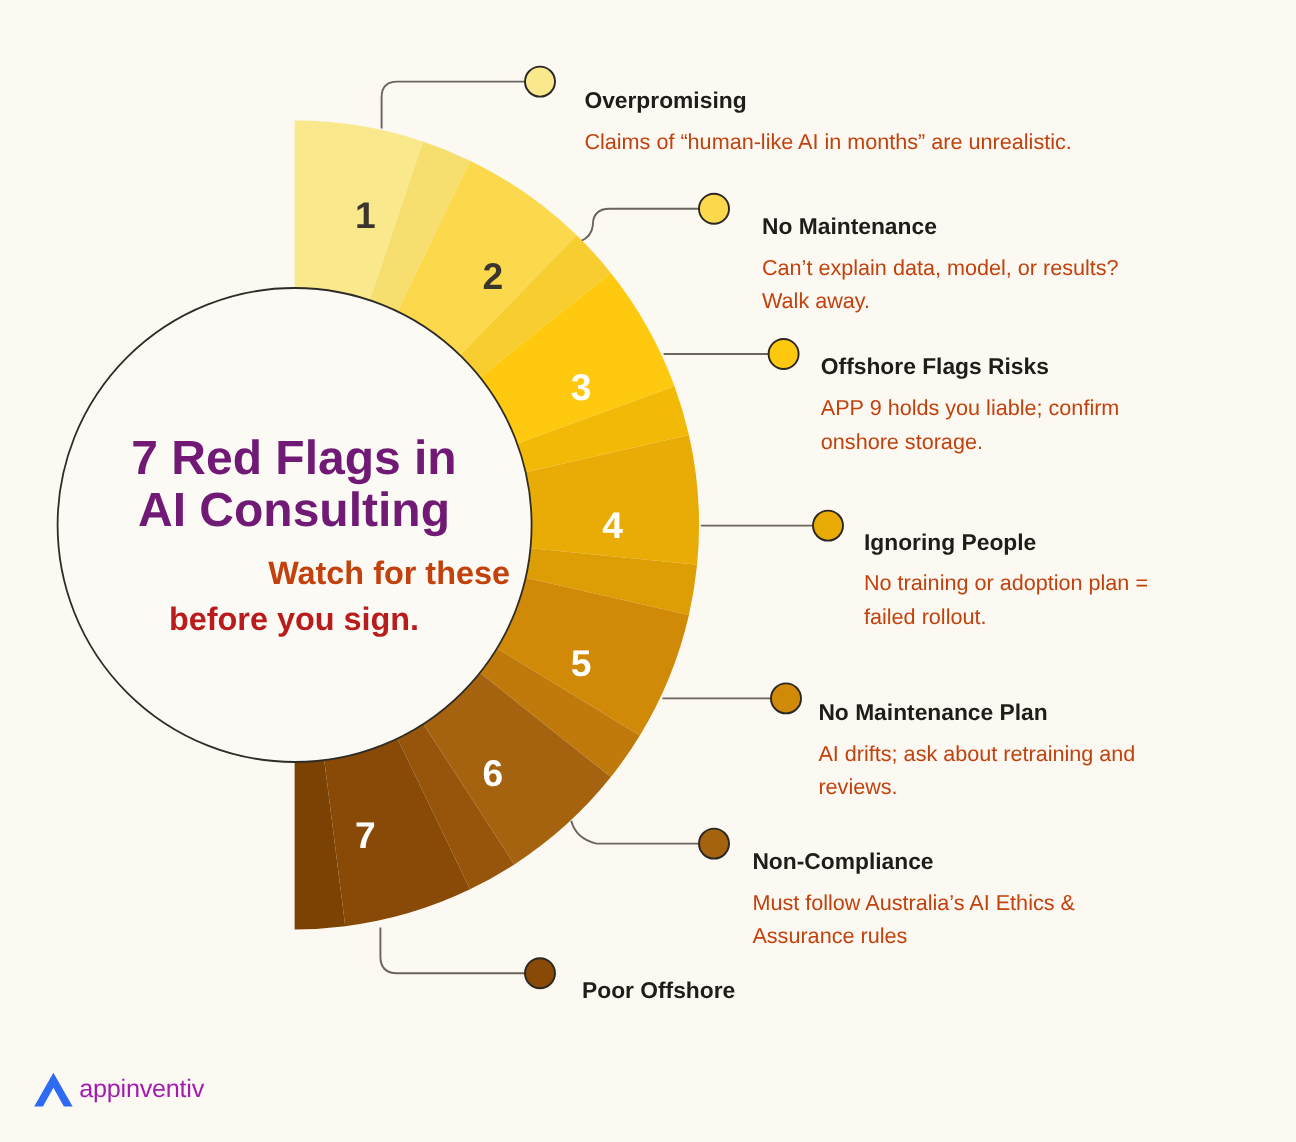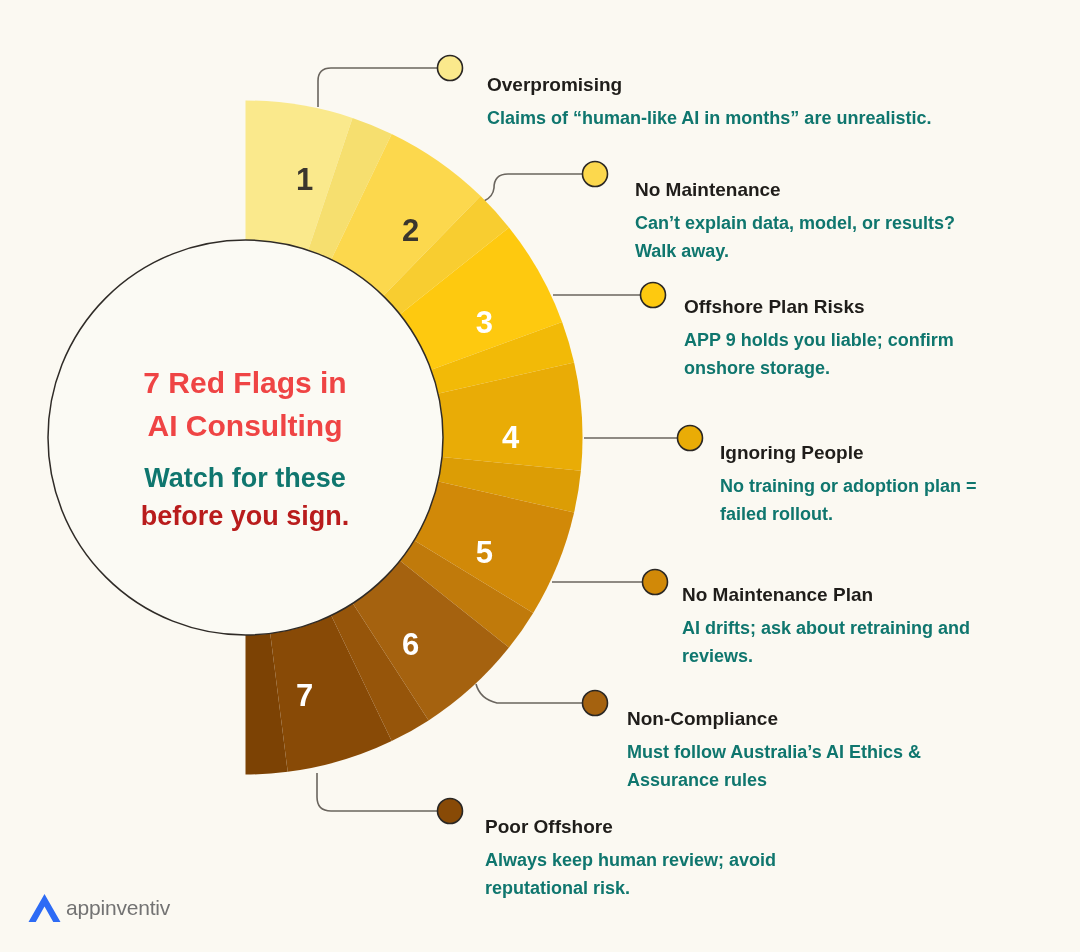--- a/index.html
+++ b/index.html
@@ -10,40 +10,40 @@
     overflow:hidden;
   }
   #fan-svg{position:absolute;inset:0;width:1080px;height:952px;}
   .connector{fill:none;stroke-width:1.6px;}
   .callout{position:absolute;}
   .callout-title{
     font-size:19px;line-height:26px;font-weight:700;
     color:#1F1D1A;margin:16px 0 6px 0;white-space:nowrap;
   }
   .callout-desc div{
-    font-size:18px;line-height:28px;font-weight:700;
-    color:#0f766e;white-space:nowrap;
+    font-size:18px;line-height:28px;font-weight:400;
+    color:#c2410c;white-space:nowrap;
   }
   #center-label{
     position:absolute;left:65px;top:361px;width:360px;
     text-align:center;
   }
   .center-title{
-    font-size:30px;line-height:43px;font-weight:700;color:#ef4444;white-space:nowrap;
+    font-size:40px;line-height:43px;font-weight:700;color:#701a75;white-space:nowrap;
   }
   #center-subtitle{margin-top:12px;}
   .center-sub{
     font-size:27px;line-height:38px;font-weight:700;white-space:nowrap;
   }
   #logo{
     position:absolute;left:28px;top:893px;
     display:flex;align-items:center;
   }
   #logo-text{
-    font-size:21px;font-weight:500;color:#737373;margin-left:5px;letter-spacing:-0.2px;
+    font-size:21px;font-weight:500;color:#a21caf;margin-left:5px;letter-spacing:-0.2px;
   }
 </style>
 </head>
 <body>
 
 <div id="canvas" style="background: rgb(251, 249, 242);">
 
   <svg id="fan-svg" viewBox="0 0 1080 952">
     <g id="connectors">
       <path class="connector" d="M 438 68 H 331 Q 318 68 318 81 V 107" stroke="#6A655E"></path>
@@ -100,21 +100,21 @@
 
   <div class="callout" style="left:635px;top:161px;">
     <div class="callout-title">No Maintenance</div>
     <div class="callout-desc">
       <div>Can’t explain data, model, or results?</div>
       <div>Walk away.</div>
     </div>
   </div>
 
   <div class="callout" style="left:684px;top:278px;">
-    <div class="callout-title">Offshore Plan Risks</div>
+    <div class="callout-title">Offshore Flags Risks</div>
     <div class="callout-desc">
       <div>APP 9 holds you liable; confirm</div>
       <div>onshore storage.</div>
     </div>
   </div>
 
   <div class="callout" style="left:720px;top:424px;">
     <div class="callout-title">Ignoring People</div>
     <div class="callout-desc">
       <div>No training or adoption plan =</div>
@@ -133,31 +133,27 @@
   <div class="callout" style="left:682px;top:566px;">
     <div class="callout-title">No Maintenance Plan</div>
     <div class="callout-desc">
       <div>AI drifts; ask about retraining and</div>
       <div>reviews.</div>
     </div>
   </div>
 
   <div class="callout" style="left:485px;top:798px;">
     <div class="callout-title">Poor Offshore</div>
-    <div class="callout-desc">
-      <div>Always keep human review; avoid</div>
-      <div>reputational risk.</div>
-    </div>
   </div>
 
   <div id="center-label">
     <div class="center-title">7 Red Flags in</div>
     <div class="center-title">AI Consulting</div>
     <div id="center-subtitle">
-      <div class="center-sub" style="color: #0f766e;">Watch for these</div>
+      <div class="center-sub" style="color: #c2410c; text-align: right;">Watch for these</div>
       <div class="center-sub" style="color: #b91c1c;">before you sign.</div>
     </div>
   </div>
 
   <div id="logo">
     <svg id="logo-mark" width="33" height="30" viewBox="0 0 34 30">
       <path id="logo-mark-path" d="M 17 0.5 L 33.5 29.5 H 26 L 17 13.5 L 8 29.5 H 0.5 Z" fill="#2D6BF5"></path>
     </svg>
     <span id="logo-text">appinventiv</span>
   </div>

